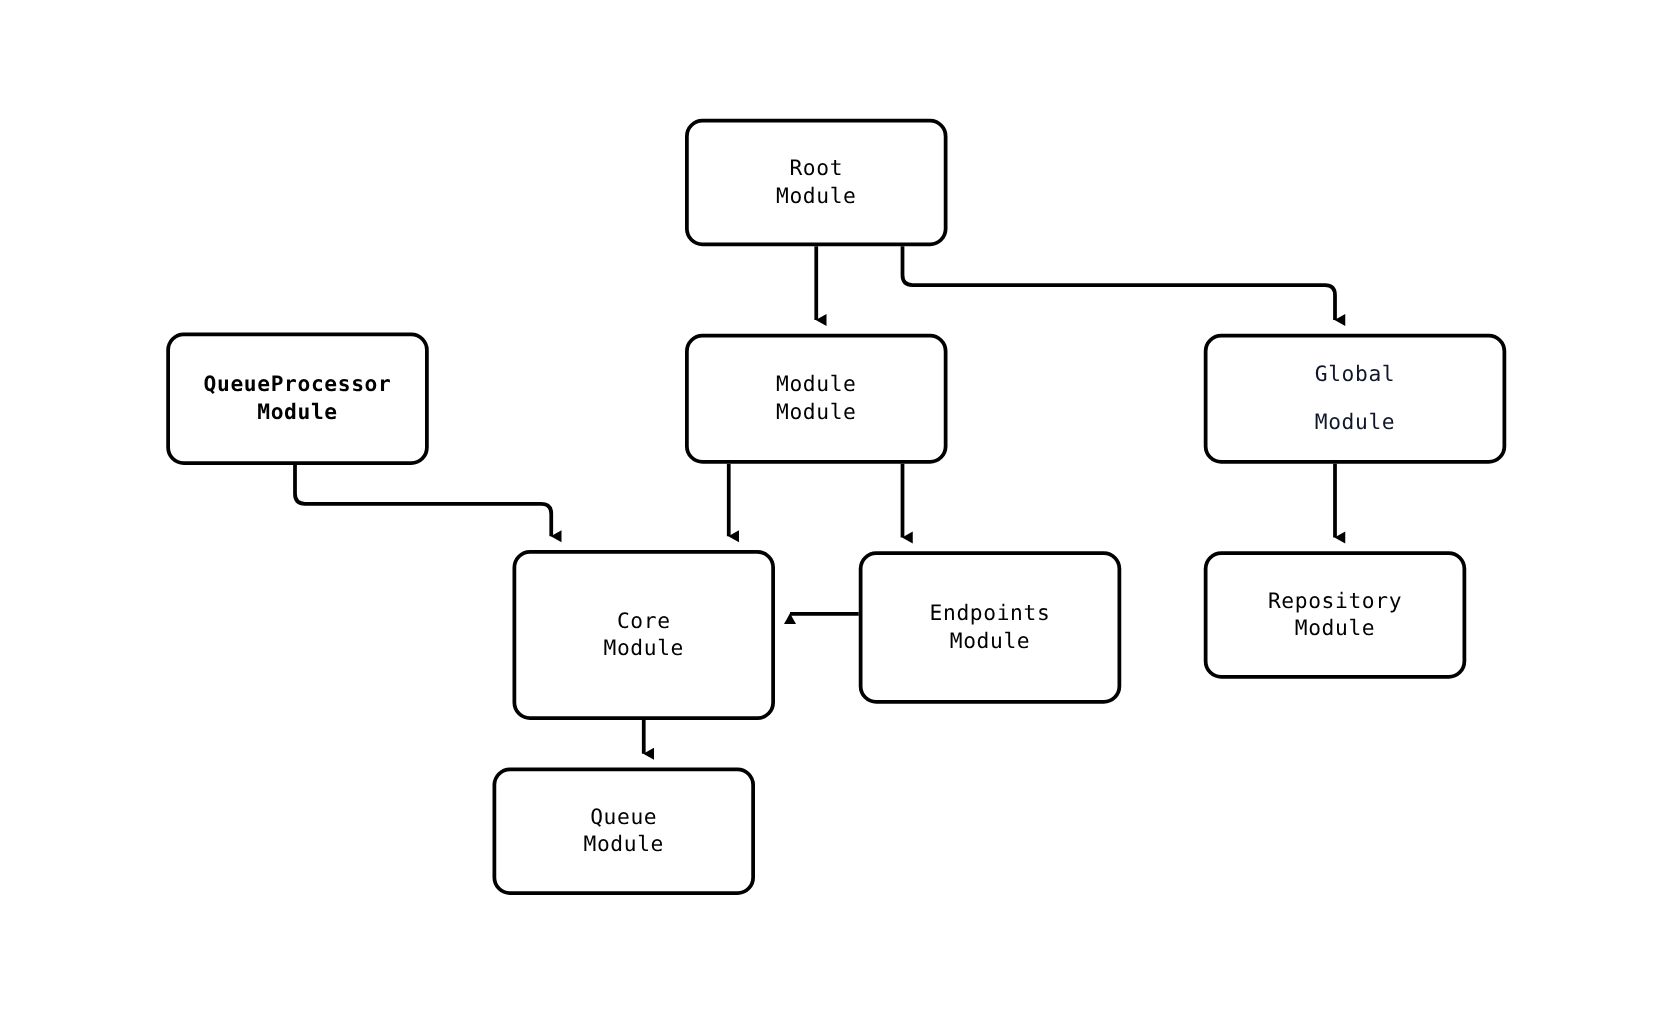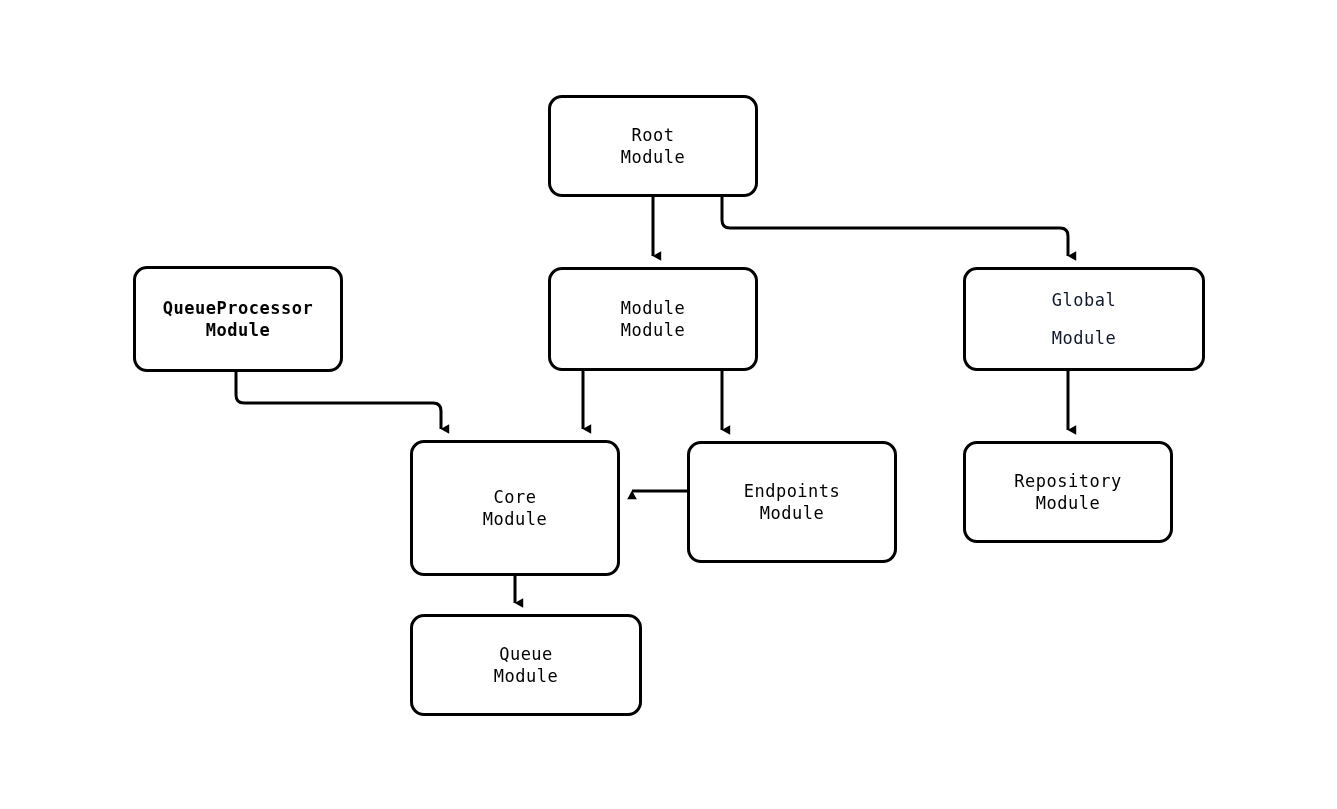--- a/index.html
+++ b/index.html
@@ -98,19 +98,19 @@
         <span class="node-line">Module</span>
       </div>
       <div class="node" style="left: 687px; top: 441px; width: 210px; height: 122px; border-color: rgb(0, 0, 0); color: rgb(0, 0, 0);">
         <span class="node-line">Endpoints</span>
         <span class="node-line">Module</span>
       </div>
       <div class="node" style="left: 963px; top: 441px; width: 210px; height: 102px; border-color: rgb(0, 0, 0); color: rgb(0, 0, 0);">
         <span class="node-line">Repository</span>
         <span class="node-line">Module</span>
       </div>
-      <div class="node" style="left: 410px; top: 614px; width: 232px; height: 102px; border-color: rgb(0, 0, 0); color: rgb(0, 0, 0);">
+      <div class="node" style="left: 394px; top: 614px; width: 210px; height: 102px; border-color: rgb(0, 0, 0); color: rgb(0, 0, 0);">
         <span class="node-line">Queue</span>
         <span class="node-line">Module</span>
       </div>
     </div>
 
 </div>
 
 </body></html>

